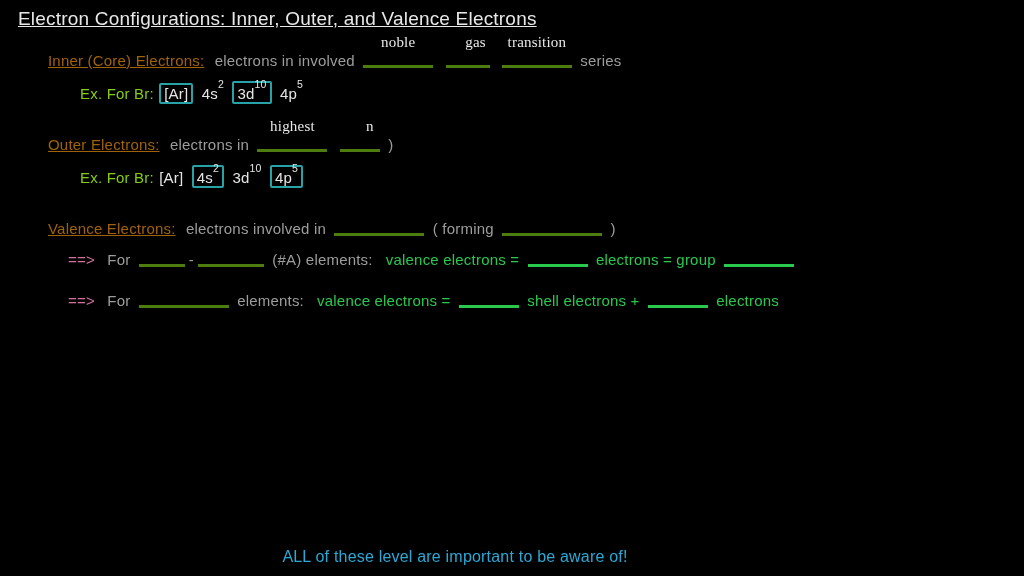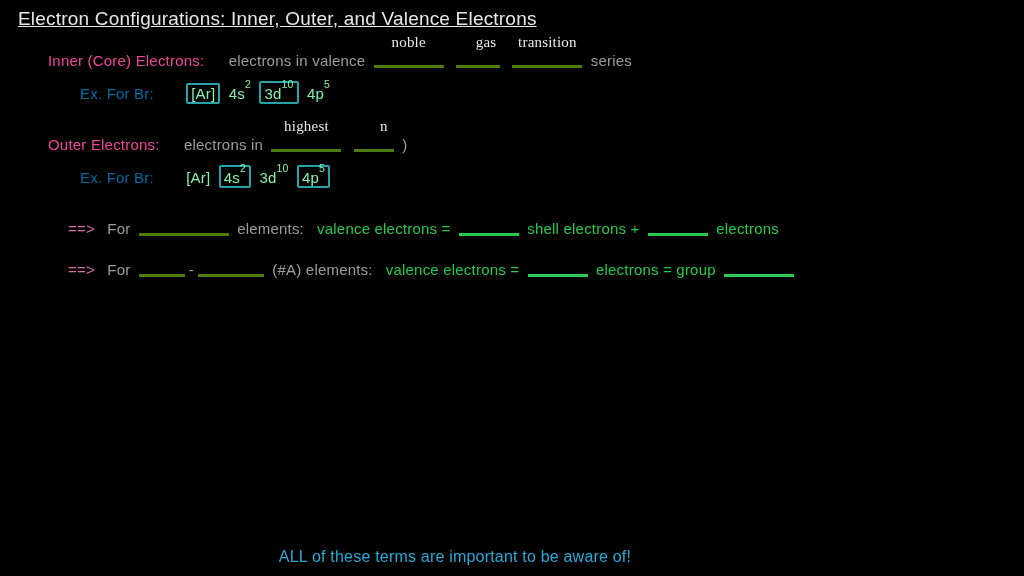--- a/index.html
+++ b/index.html
@@ -1,45 +1,45 @@
 <!DOCTYPE html>
 <html><head>
 <meta charset="utf-8">
 <style>
   html,body{margin:0;padding:0;background:#000;color:#fff;width:1024px;height:576px;overflow:hidden;font-family:Arial,Helvetica,sans-serif}
   .page{position:relative;width:910px;height:576px;padding:8px 18px;box-sizing:border-box;font-size:15px;letter-spacing:.2px}
   .title{text-decoration:underline;font-size:19px;margin-bottom:18px;color:#e8e8e8}
   .section{margin:6px 0 8px 30px}
-  .hdr{color:#ec4899;margin-right:20px}
+  .hdr{color:#a16207;text-decoration:underline;margin-right:6px}
   .body{color:#9d9d9d}
   .hand{font-family:'Comic Sans MS','Segoe Script','Brush Script MT',cursive;color:#e8e8e8;display:inline-block;min-width:60px;text-align:center}
   .blank{display:inline-block;border-bottom:3px solid #4d7c0f;min-width:70px;height:1em;margin:0 4px;position:relative;top:2px}
   .blank .hand{position:absolute;left:0;right:0;top:-16px;text-align:center}
   .ex{margin:12px 0 28px 62px}
-  .ex .lbl{color:#0369a1;margin-right:28px}
-  .cfg{color:#86efac}
+  .ex .lbl{color:#84cc16;margin-right:1px}
+  .cfg{color:#e5e5e5}
   .cfg sup{font-size:.7em;position:relative;top:-.5em}
   .box{border:2px solid #27a3a8;border-radius:2px;padding:0 3px;display:inline-block}
   .rules{margin:10px 0 10px 50px}
   .arrow{color:#d46fa0;margin-right:8px}
   .green{color:#29c94e}
   .foot{position:absolute;bottom:10px;left:0;right:0;text-align:center;color:#2aa8d6;font-size:16px}
   .row{margin-bottom:20px}
   .sp{display:inline-block;width:4px}
 </style>
 </head>
 <body>
 
 <div class="page">
 
   <div class="title">Electron Configurations: Inner, Outer, and Valence Electrons</div>
 
   <div class="section">
     <span class="hdr">Inner (Core) Electrons:</span>
-    <span class="body">electrons in valence</span>
+    <span class="body">electrons in involved</span>
     <span class="blank"><span class="hand">noble</span></span>
     <span class="blank" style="min-width:44px"><span class="hand">gas</span></span>
     <span class="blank"><span class="hand">transition</span></span>
     <span class="body">series</span>
   </div>
   <div class="ex">
     <span class="lbl">Ex. For  Br:</span>
     <span class="cfg">
       <span class="box">[Ar]</span><span class="sp"></span>
       <span>4s</span><sup>2</sup><span class="sp"></span>
@@ -58,40 +58,48 @@
   <div class="ex">
     <span class="lbl">Ex. For  Br:</span>
     <span class="cfg">
       <span>[Ar]</span><span class="sp"></span>
       <span class="box"><span>4s</span><sup>2</sup></span><span class="sp"></span>
       <span>3d</span><sup>10</sup><span class="sp"></span>
       <span class="box"><span>4p</span><sup>5</sup></span>
     </span>
   </div>
 
+  <div class="section">
+    <span class="hdr">Valence Electrons:</span>
+    <span class="body">electrons involved in</span>
+    <span class="blank" style="min-width:90px"></span>
+    <span class="body">( forming</span>
+    <span class="blank" style="min-width:100px"></span>
+    <span class="body">)</span>
+  </div>
 
   <div class="rules">
+    <div class="row">
+      <span class="arrow">==&gt;</span>
+      <span class="body">For</span>
+      <span class="blank" style="min-width:46px"></span><span class="body">-</span><span class="blank" style="min-width:66px"></span>
+      <span class="body">(#A) elements:</span>&nbsp;&nbsp;
+      <span class="green">valence electrons   =</span>
+      <span class="blank" style="border-color:#29c94e;min-width:60px"></span>
+      <span class="green">electrons   =   group</span>
+      <span class="blank" style="border-color:#29c94e;min-width:70px"></span>
+    </div>
     <div class="row">
       <span class="arrow">==&gt;</span>
       <span class="body">For</span>
       <span class="blank" style="min-width:90px"></span>
       <span class="body">elements:</span>&nbsp;&nbsp;
       <span class="green">valence electrons   =</span>
       <span class="blank" style="border-color:#29c94e;min-width:60px"></span>
       <span class="green">shell electrons   +</span>
       <span class="blank" style="border-color:#29c94e;min-width:60px"></span>
       <span class="green">electrons</span>
     </div>
-    <div class="row">
-      <span class="arrow">==&gt;</span>
-      <span class="body">For</span>
-      <span class="blank" style="min-width:46px"></span><span class="body">-</span><span class="blank" style="min-width:66px"></span>
-      <span class="body">(#A) elements:</span>&nbsp;&nbsp;
-      <span class="green">valence electrons   =</span>
-      <span class="blank" style="border-color:#29c94e;min-width:60px"></span>
-      <span class="green">electrons   =   group</span>
-      <span class="blank" style="border-color:#29c94e;min-width:70px"></span>
-    </div>
   </div>
 
 
-  <div class="foot">ALL of these terms are important to be aware of!</div>
+  <div class="foot">ALL of these level are important to be aware of!</div>
 </div>
 
 </body></html>

